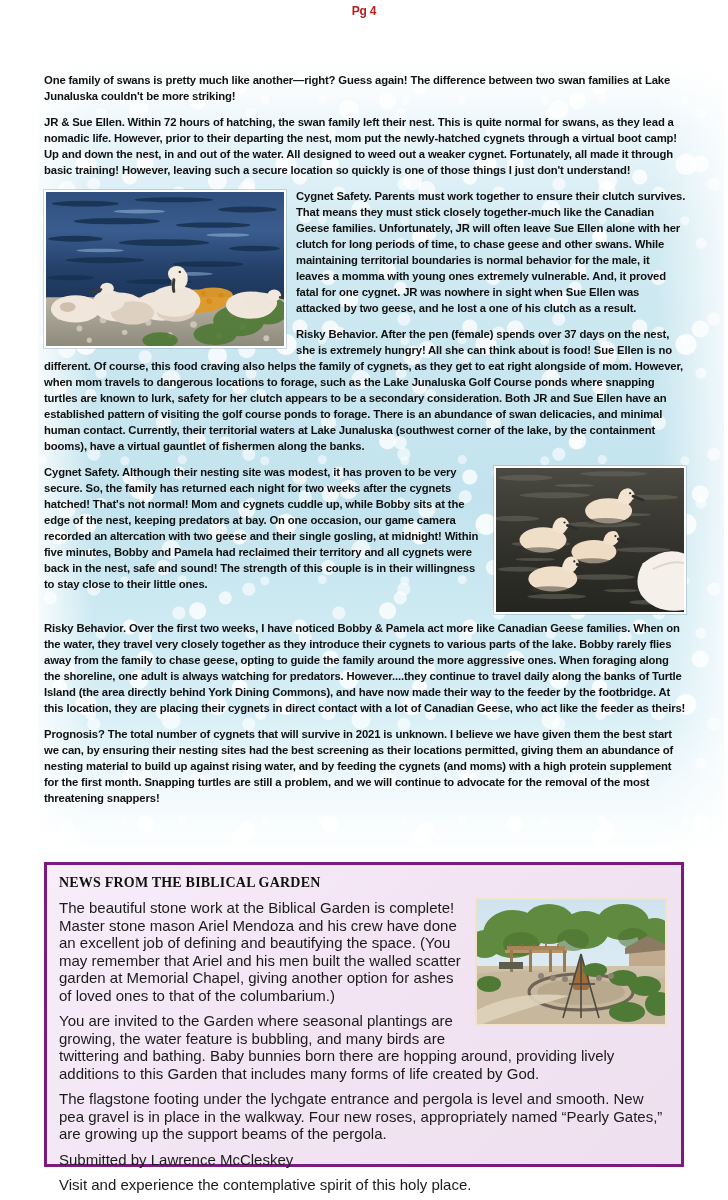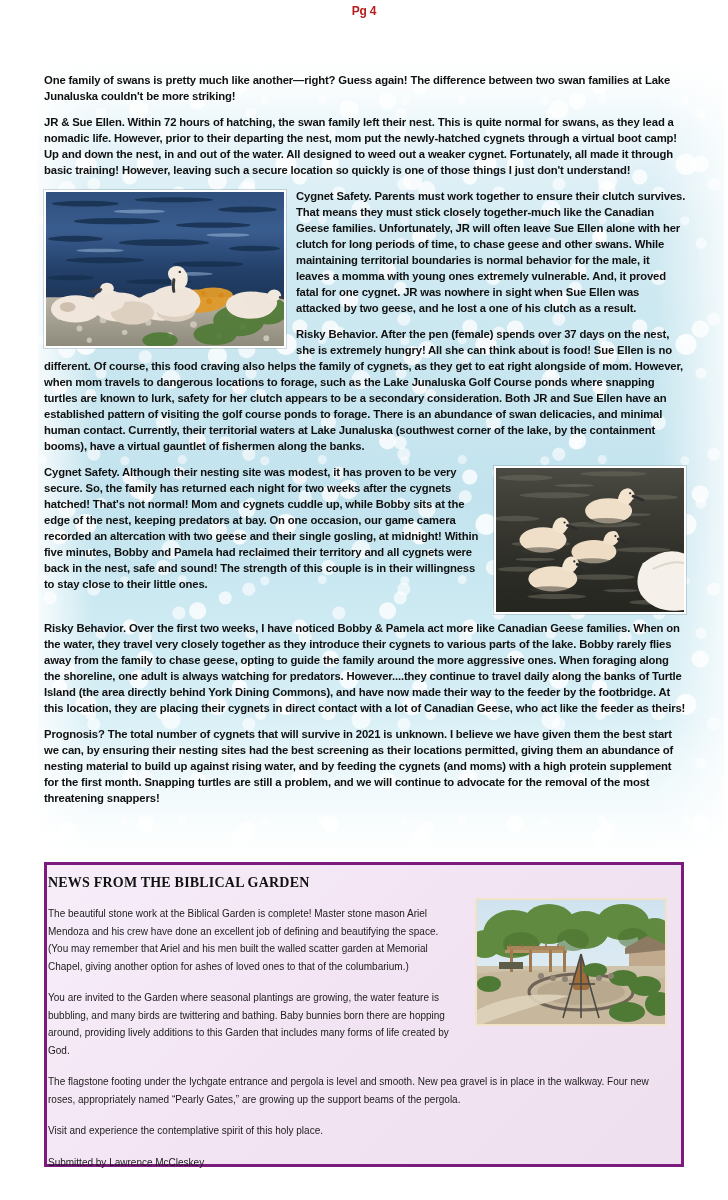--- a/index.html
+++ b/index.html
@@ -126,35 +126,35 @@
   .scene-water { width: 100%; height: 100%; display: block; }
   .scene-garden { width: 100%; height: 100%; display: block; }
 
   
   .garden-box {
     position: absolute;
     left: 44px; top: 862px;
     width: 640px; height: 305px;
     border: 3px solid #7a1b7d;
     background: linear-gradient(135deg, #f7eefa 0%, #f3e4f3 45%, #efe0f0 100%);
-    padding: 10px 14px 8px 1px;
+    padding: 10px 14px 8px 12px;
   }
   .garden-title {
     font-family: "Liberation Serif", serif;
     font-weight: bold;
     font-size: 14px;
     color: #111;
     margin: 0 0 7px 0;
     letter-spacing: .2px;
   }
   .garden-p {
-    font-size: 10px;
+    font-size: 15px;
     line-height: 17.5px;
     color: #1b1b1b;
-    margin: 14px 0 6px 0;
+    margin: 8px 0 6px 0;
   }
   .garden-photo {
     float: right;
     width: 192px; height: 128px;
     margin: 0 0 6px 14px;
     border: 2px solid #f2e3c8;
     overflow: hidden;
   }
   .clearfix::after { content: ""; display: block; clear: both; }
 </style>
@@ -457,17 +457,17 @@
             <circle cx="134" cy="76" r="3"></circle>
         </g>
 
         <path d="M0 110 q40 -20 92 -14 q-50 14 -92 30 z" fill="#ded3bd" opacity=".9"></path>
       </svg>
     </div>
 
     <p class="garden-p">The beautiful stone work at the Biblical Garden is complete!  Master stone mason Ariel Mendoza and his crew have done an excellent job of defining and beautifying the space. (You may remember that Ariel and his men built the walled scatter garden at Memorial Chapel, giving another option for ashes of loved ones to that of the columbarium.)</p>
     <p class="garden-p">You are invited to the Garden where seasonal plantings are growing, the water feature is bubbling, and many birds are twittering and bathing.  Baby bunnies born there are hopping around, providing lively additions to this Garden that includes many forms of life created by God.</p>
     <p class="garden-p">The flagstone footing under the lychgate entrance and pergola is level and smooth.  New pea gravel is in place in the walkway.  Four new roses, appropriately named “Pearly Gates,” are growing up the support beams of the pergola.</p>
+    <p class="garden-p">Submitted by Lawrence McCleskey</p>
     <p class="garden-p">Visit and experience the contemplative spirit of this holy place.</p>
-    <p class="garden-p">Submitted by Lawrence McCleskey</p>
   </div>
 
 </div>
 
 </body></html>

